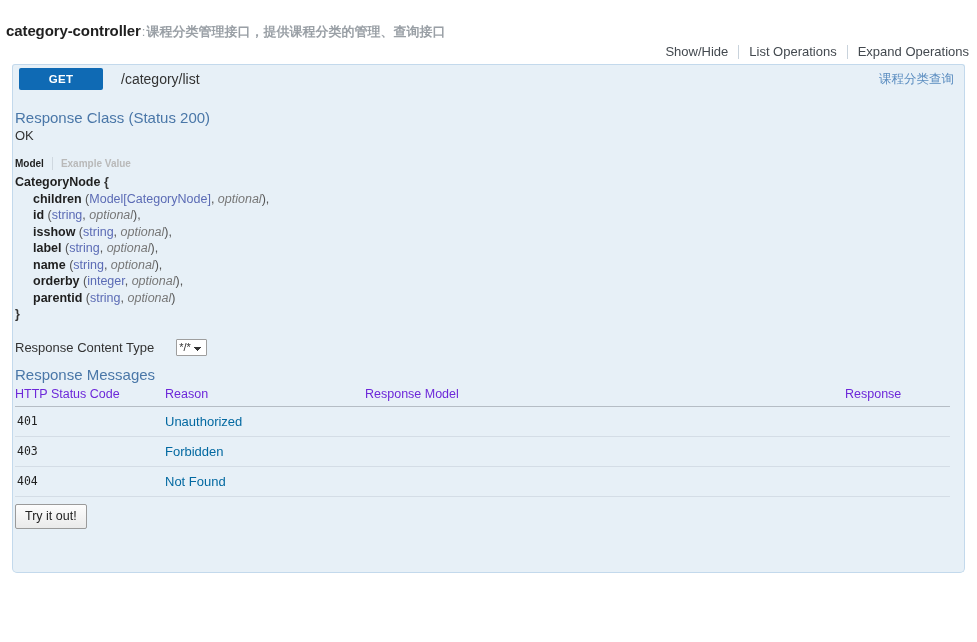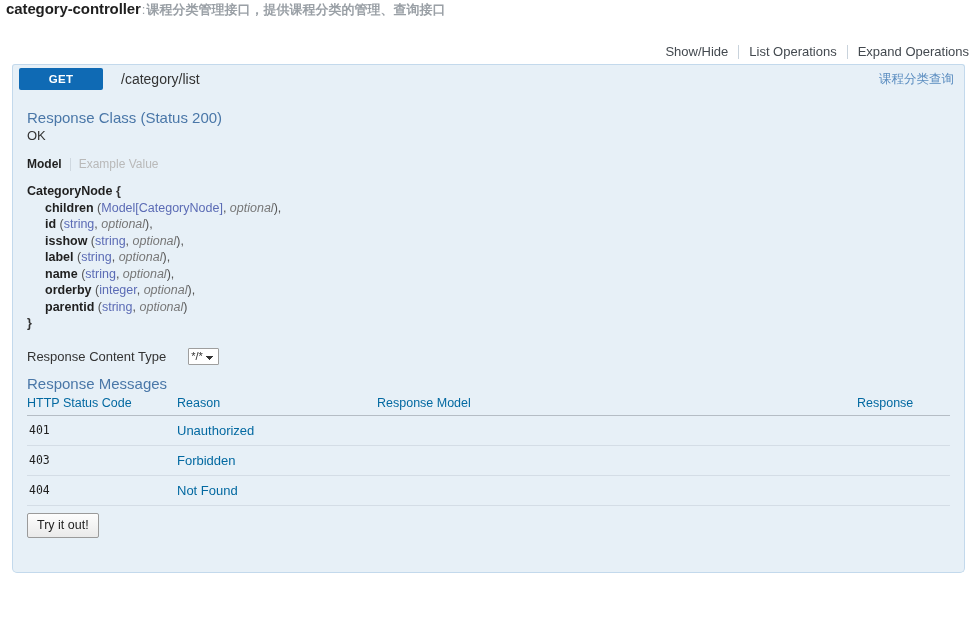--- a/index.html
+++ b/index.html
@@ -14,21 +14,21 @@
     font-family: "Liberation Sans", sans-serif;
     font-size: 13px;
     color: #333333;
     -webkit-font-smoothing: antialiased;
   }
 
   
   .resource-header {
     position: absolute;
     left: 6px;
-    top: 0;
+    top: 22px;
     white-space: nowrap;
   }
   .resource-name {
     font-size: 15px;
     font-weight: bold;
     color: #1f1f1f;
     letter-spacing: -0.1px;
   }
   .resource-colon {
     font-size: 13px;
@@ -107,48 +107,49 @@
     font-size: 12.5px;
     color: #5b8dc0;
     font-weight: normal;
   }
 
   .op-content {
     background: #e7f0f7;
     border: 1px solid #c3d9ec;
     border-top: none;
     border-radius: 0 0 5px 5px;
-    padding: 10px 14px 12px 14px;
+    padding: 10px 14px 12px 2px;
     min-height: 480px;
     box-sizing: border-box;
   }
 
   h4.section-title {
     margin: 6px 0 2px 0;
     font-size: 15px;
     font-weight: normal;
     color: #4a77a8;
   }
   .ok-text {
     font-size: 13px;
     color: #333333;
     margin: 0 0 14px 0;
   }
 
   
   .model-tabs {
     display: flex;
     align-items: center;
-    margin: 2px 0 12px 0;
-    font-size: 12px;
+    margin: 2px 0 4px 0;
+    font-size: 10px;
   }
   .model-tabs .tab {
     cursor: pointer;
     color: #b9b9b9;
     text-decoration: none;
+    font-weight: bold;
   }
   .model-tabs .tab.active {
     color: #1f1f1f;
     font-weight: bold;
   }
   .model-tabs .tab-sep {
     width: 1px;
     height: 13px;
     background: #cfd8e0;
     margin: 0 8px;
@@ -215,21 +216,21 @@
   
   table.response-messages {
     border-collapse: collapse;
     width: 100%;
     margin-top: 2px;
   }
   table.response-messages th {
     text-align: left;
     font-weight: normal;
     font-size: 12.5px;
-    color: #0369a1;
+    color: #6d28d9;
     padding: 2px 0 5px 0;
     border-bottom: 1px solid #b5bdc5;
   }
   table.response-messages td {
     font-size: 13px;
     color: #0369a1;
     padding: 7px 0 7px 0;
     border-bottom: 1px solid #d4dde6;
     vertical-align: top;
   }

